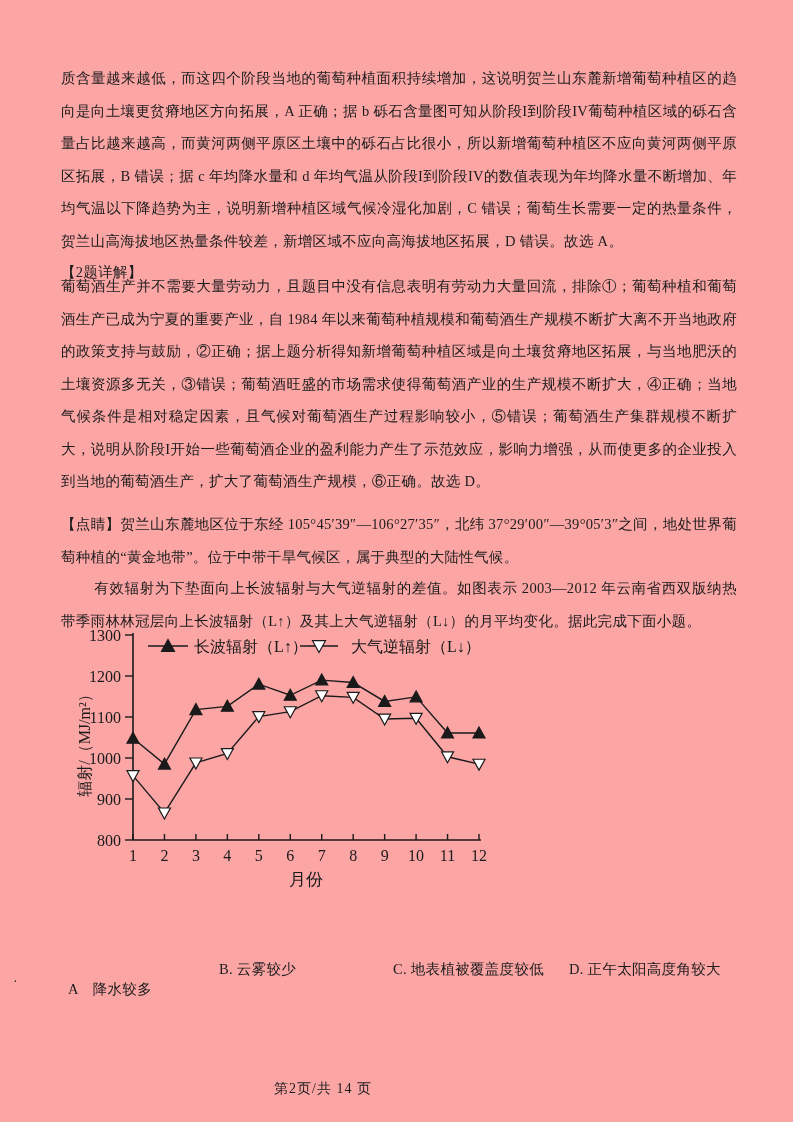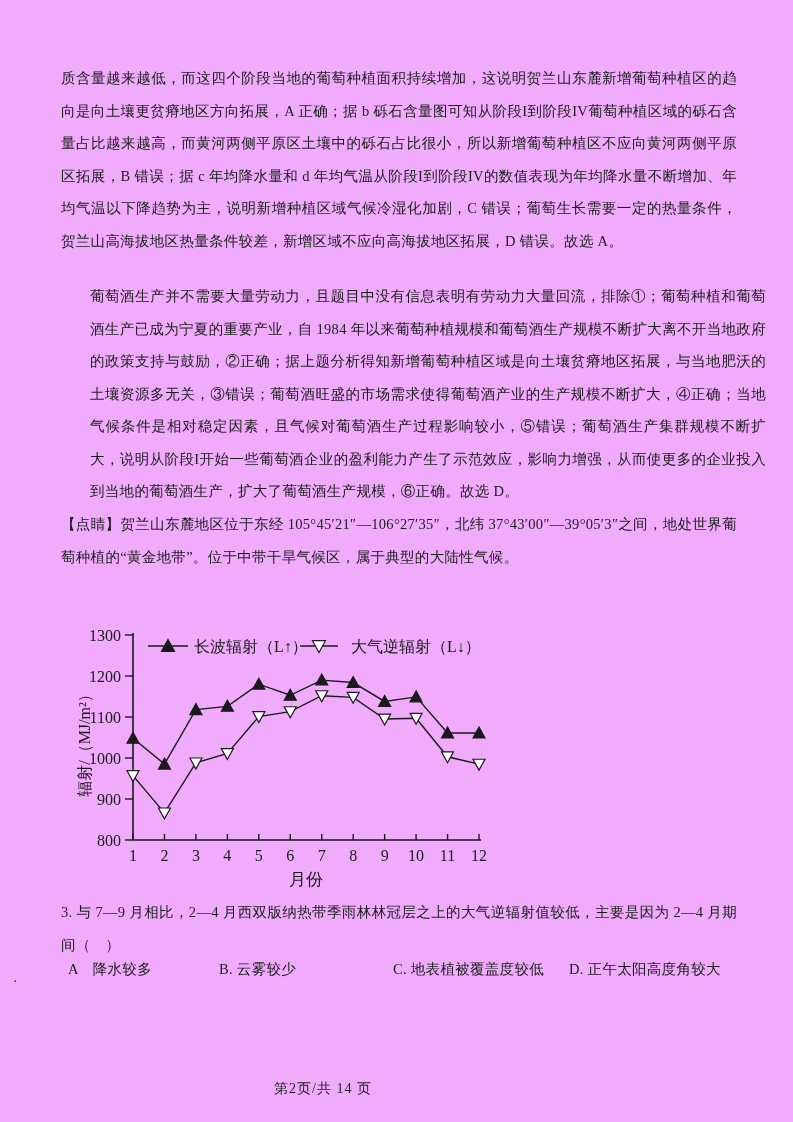--- a/index.html
+++ b/index.html
@@ -1,60 +1,62 @@
 <!DOCTYPE html>
 <html lang="zh"><head>
 <meta charset="utf-8">
 <style>
   html,body{margin:0;padding:0;background:#ffffff;}
   .page{
     position:relative;
     width:793px;height:1122px;
-    background:#f0abfc;
+    background:#fca5a5;
     color:#1c1c1c;
     font-family:"Liberation Serif","DejaVu Serif",serif;
     overflow:hidden;
   }
   .tblock{
     position:absolute;
     left:61px;width:676px;
     font-size:14.5px;
     line-height:32.5px;
     text-align:justify;
     text-justify:inter-ideograph;
     letter-spacing:0.3px;
   }
   .heading{ text-align:left; }
   .indent2{ text-indent:2.3em; }
   .q-options{position:absolute;left:61px;width:676px;height:24px;font-size:14.5px;}
   .q-options span{position:absolute;top:0;white-space:nowrap;letter-spacing:0.3px;}
-  .opt-a{left:7px;}
+  .opt-a{left:7px;margin-top:20px;}
   .opt-b{left:158px;}
   .opt-c{left:332px;}
   .opt-d{left:508px;}
   .stray-dot{position:absolute;left:13px;top:974px;font-size:14px;color:#333;}
   .chart-wrap{position:absolute;left:63px;top:628px;width:450px;height:262px;}
   .footer{
     position:absolute;left:0;top:1080px;width:646px;
     text-align:center;font-size:14px;letter-spacing:1px;
   }
   svg text{font-family:"Liberation Serif","DejaVu Serif",serif;fill:#1a1a1a;}
 </style>
 </head>
 <body>
 
 <div class="page">
 
   <div class="tblock" style="top:62px;">质含量越来越低，而这四个阶段当地的葡萄种植面积持续增加，这说明贺兰山东麓新增葡萄种植区的趋向是向土壤更贫瘠地区方向拓展，A 正确；据 b 砾石含量图可知从阶段I到阶段IV葡萄种植区域的砾石含量占比越来越高，而黄河两侧平原区土壤中的砾石占比很小，所以新增葡萄种植区不应向黄河两侧平原区拓展，B 错误；据 c 年均降水量和 d 年均气温从阶段I到阶段IV的数值表现为年均降水量不断增加、年均气温以下降趋势为主，说明新增种植区域气候冷湿化加剧，C 错误；葡萄生长需要一定的热量条件，贺兰山高海拔地区热量条件较差，新增区域不应向高海拔地区拓展，D 错误。故选 A。</div>
 
+  <div class="tblock heading" style="top:256px;">【2题详解】</div>
 
-  <div class="tblock" style="top:280px;margin-left:29px;">葡萄酒生产并不需要大量劳动力，且题目中没有信息表明有劳动力大量回流，排除①；葡萄种植和葡萄酒生产已成为宁夏的重要产业，自 1984 年以来葡萄种植规模和葡萄酒生产规模不断扩大离不开当地政府的政策支持与鼓励，②正确；据上题分析得知新增葡萄种植区域是向土壤贫瘠地区拓展，与当地肥沃的土壤资源多无关，③错误；葡萄酒旺盛的市场需求使得葡萄酒产业的生产规模不断扩大，④正确；当地气候条件是相对稳定因素，且气候对葡萄酒生产过程影响较小，⑤错误；葡萄酒生产集群规模不断扩大，说明从阶段I开始一些葡萄酒企业的盈利能力产生了示范效应，影响力增强，从而使更多的企业投入到当地的葡萄酒生产，扩大了葡萄酒生产规模，⑥正确。故选 D。</div>
+  <div class="tblock" style="top:270px;">葡萄酒生产并不需要大量劳动力，且题目中没有信息表明有劳动力大量回流，排除①；葡萄种植和葡萄酒生产已成为宁夏的重要产业，自 1984 年以来葡萄种植规模和葡萄酒生产规模不断扩大离不开当地政府的政策支持与鼓励，②正确；据上题分析得知新增葡萄种植区域是向土壤贫瘠地区拓展，与当地肥沃的土壤资源多无关，③错误；葡萄酒旺盛的市场需求使得葡萄酒产业的生产规模不断扩大，④正确；当地气候条件是相对稳定因素，且气候对葡萄酒生产过程影响较小，⑤错误；葡萄酒生产集群规模不断扩大，说明从阶段I开始一些葡萄酒企业的盈利能力产生了示范效应，影响力增强，从而使更多的企业投入到当地的葡萄酒生产，扩大了葡萄酒生产规模，⑥正确。故选 D。</div>
 
-  <div class="tblock" style="top:508px;">【点睛】贺兰山东麓地区位于东经 105°45′21″—106°27′35″，北纬 37°43′00″—39°05′3″之间，地处世界葡萄种植的“黄金地带”。位于中带干旱气候区，属于典型的大陆性气候。</div>
+  <div class="tblock" style="top:508px;">【点睛】贺兰山东麓地区位于东经 105°45′39″—106°27′35″，北纬 37°29′00″—39°05′3″之间，地处世界葡萄种植的“黄金地带”。位于中带干旱气候区，属于典型的大陆性气候。</div>
 
+  <div class="tblock indent2" style="top:572px;">有效辐射为下垫面向上长波辐射与大气逆辐射的差值。如图表示 2003—2012 年云南省西双版纳热带季雨林林冠层向上长波辐射（L↑）及其上大气逆辐射（L↓）的月平均变化。据此完成下面小题。</div>
 
   <div class="chart-wrap">
     <svg id="chart-svg" width="450" height="262" viewBox="0 0 450 262">
         <line x1="70" y1="5" x2="70" y2="212" stroke="#1a1a1a" stroke-width="1.6"></line>
         <line x1="70" y1="212" x2="418" y2="212" stroke="#1a1a1a" stroke-width="1.6"></line>
         <line x1="62" y1="212" x2="70" y2="212" stroke="#1a1a1a" stroke-width="1.4"></line>
         <text x="58" y="217.5" font-size="16" text-anchor="end">800</text>
         <line x1="62" y1="171" x2="70" y2="171" stroke="#1a1a1a" stroke-width="1.4"></line>
         <text x="58" y="176.5" font-size="16" text-anchor="end">900</text>
         <line x1="62" y1="130" x2="70" y2="130" stroke="#1a1a1a" stroke-width="1.4"></line>
@@ -119,21 +121,20 @@
         <path d="M 416 142.15 L 422 131.23000000000002 L 410 131.23000000000002 Z" fill="#ffffff" stroke="#1a1a1a" stroke-width="1.2"></path>
         <line x1="85" y1="18" x2="125" y2="18" stroke="#1a1a1a" stroke-width="1.4"></line>
         <path d="M 105 11.5 L 111.5 23.33 L 98.5 23.33 Z" fill="#1a1a1a" stroke="#1a1a1a" stroke-width="1.2"></path>
         <text x="131" y="24" font-size="16" text-anchor="start">长波辐射（L↑）</text>
         <line x1="237" y1="18" x2="275" y2="18" stroke="#1a1a1a" stroke-width="1.4"></line>
         <path d="M 256 24.5 L 262.5 12.67 L 249.5 12.67 Z" fill="#ffffff" stroke="#1a1a1a" stroke-width="1.2"></path>
         <text x="288" y="24" font-size="16" text-anchor="start">大气逆辐射（L↓）</text>
       </svg>
   </div>
 
-  <div class="tblock" style="top:896px;">3. 与 7—9 月相比，2—4 月西双版纳热带季雨林林冠层之上的大气逆辐射值较低，主要是因为 2—4 月期间（　）</div>
 
   <div class="q-options" style="top:960px;">
     <span class="opt-a">A　降水较多</span>
     <span class="opt-b">B. 云雾较少</span>
     <span class="opt-c">C. 地表植被覆盖度较低</span>
     <span class="opt-d">D. 正午太阳高度角较大</span>
   </div>
 
   <div class="stray-dot">·</div>
 

